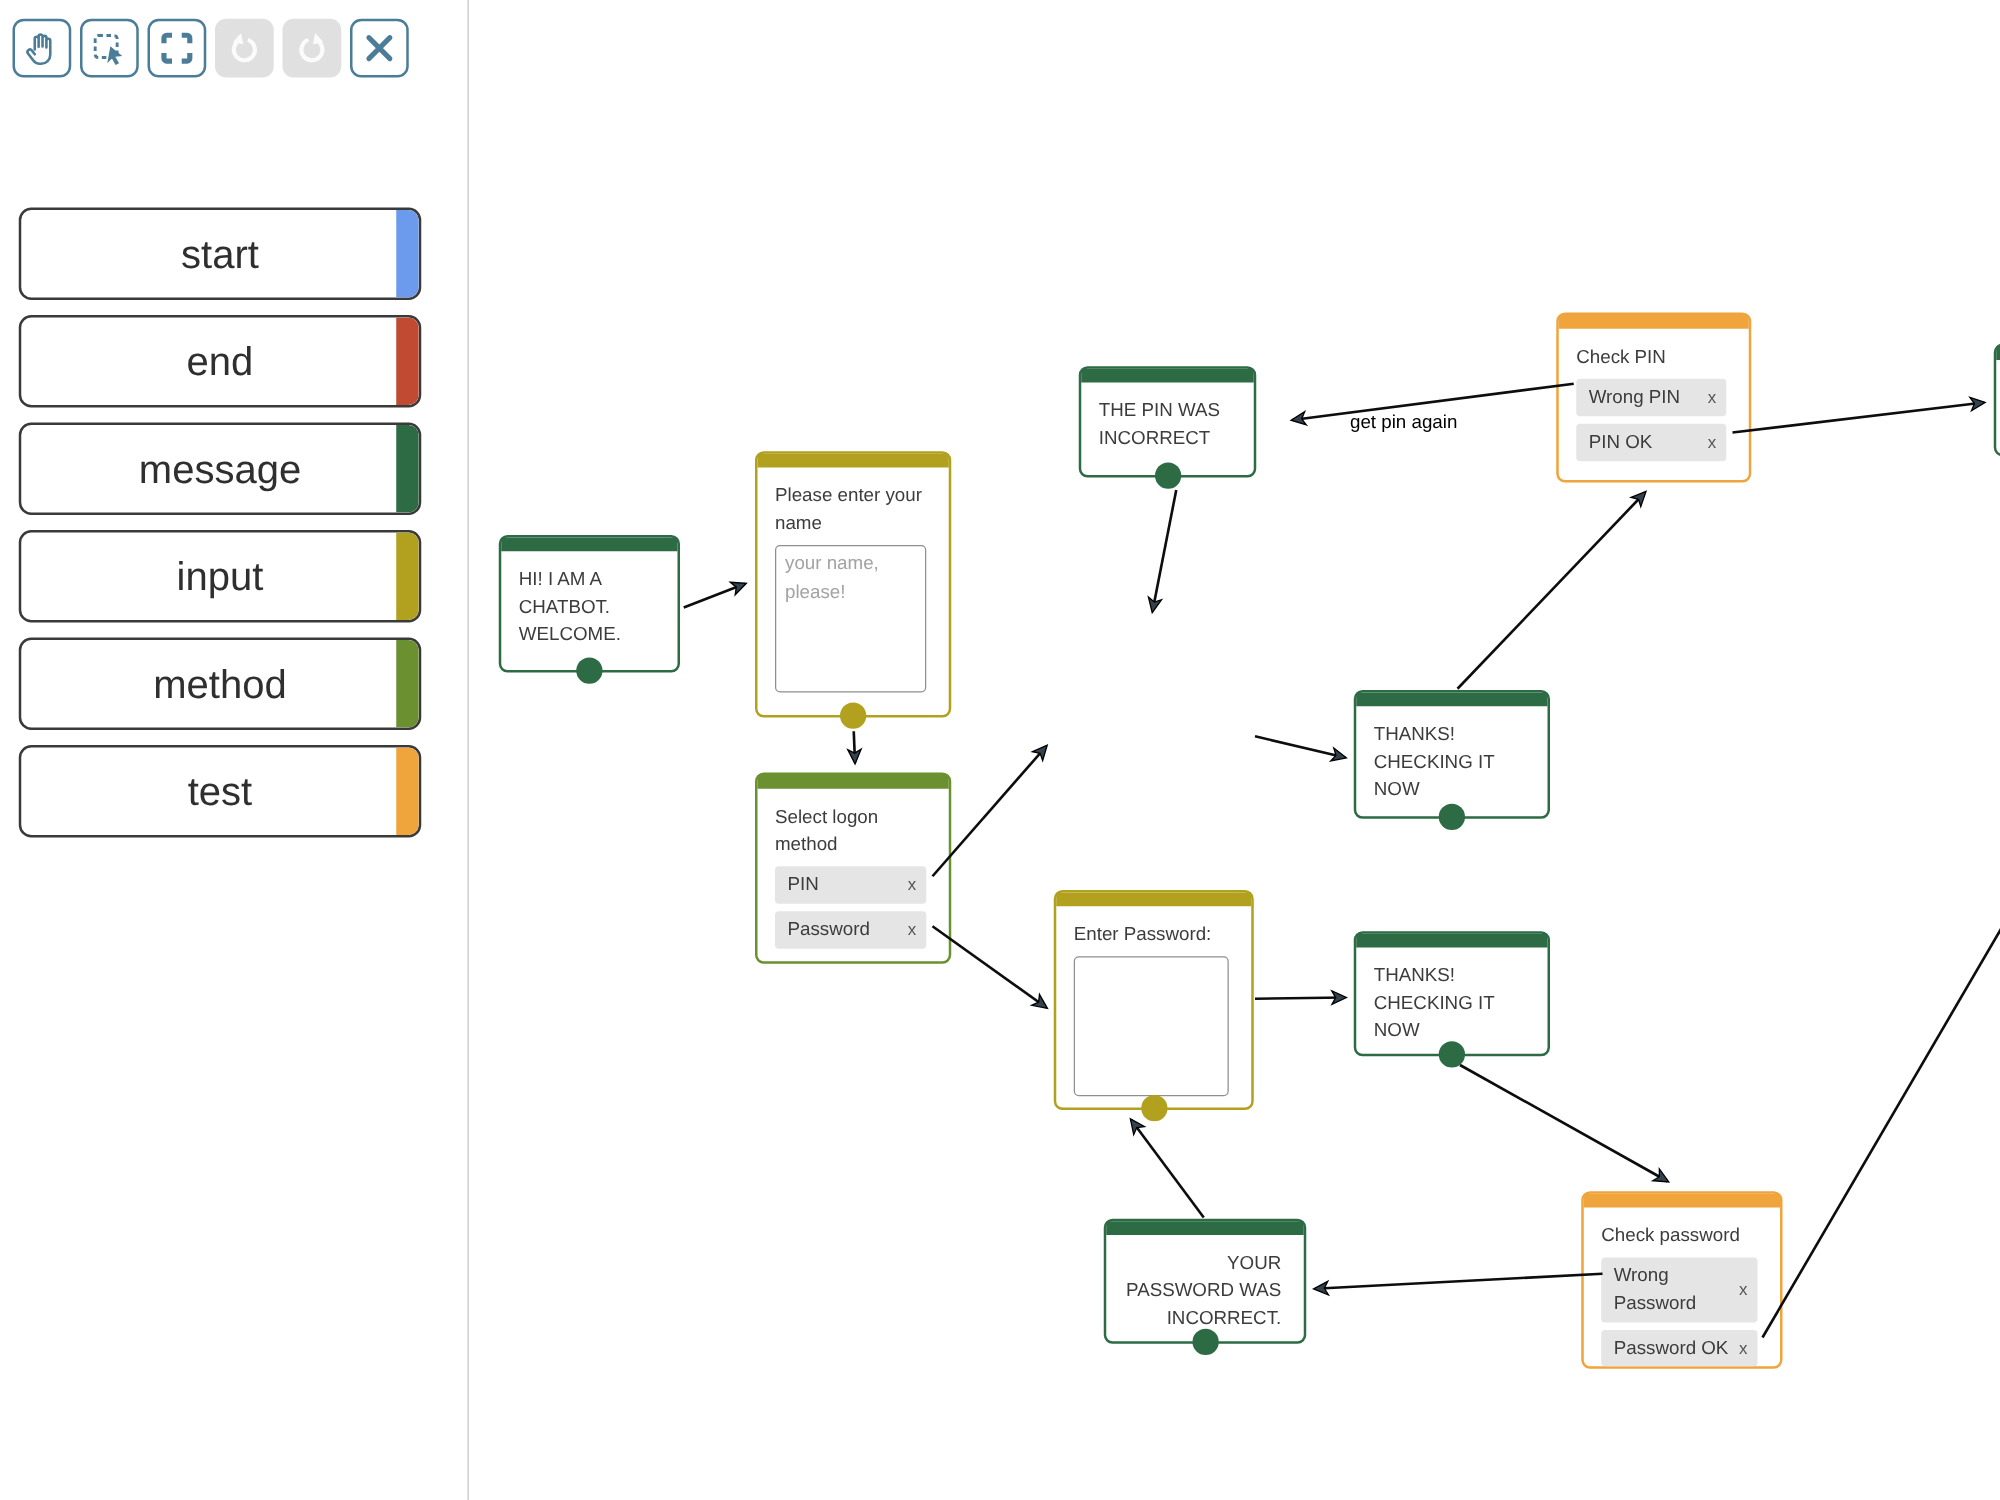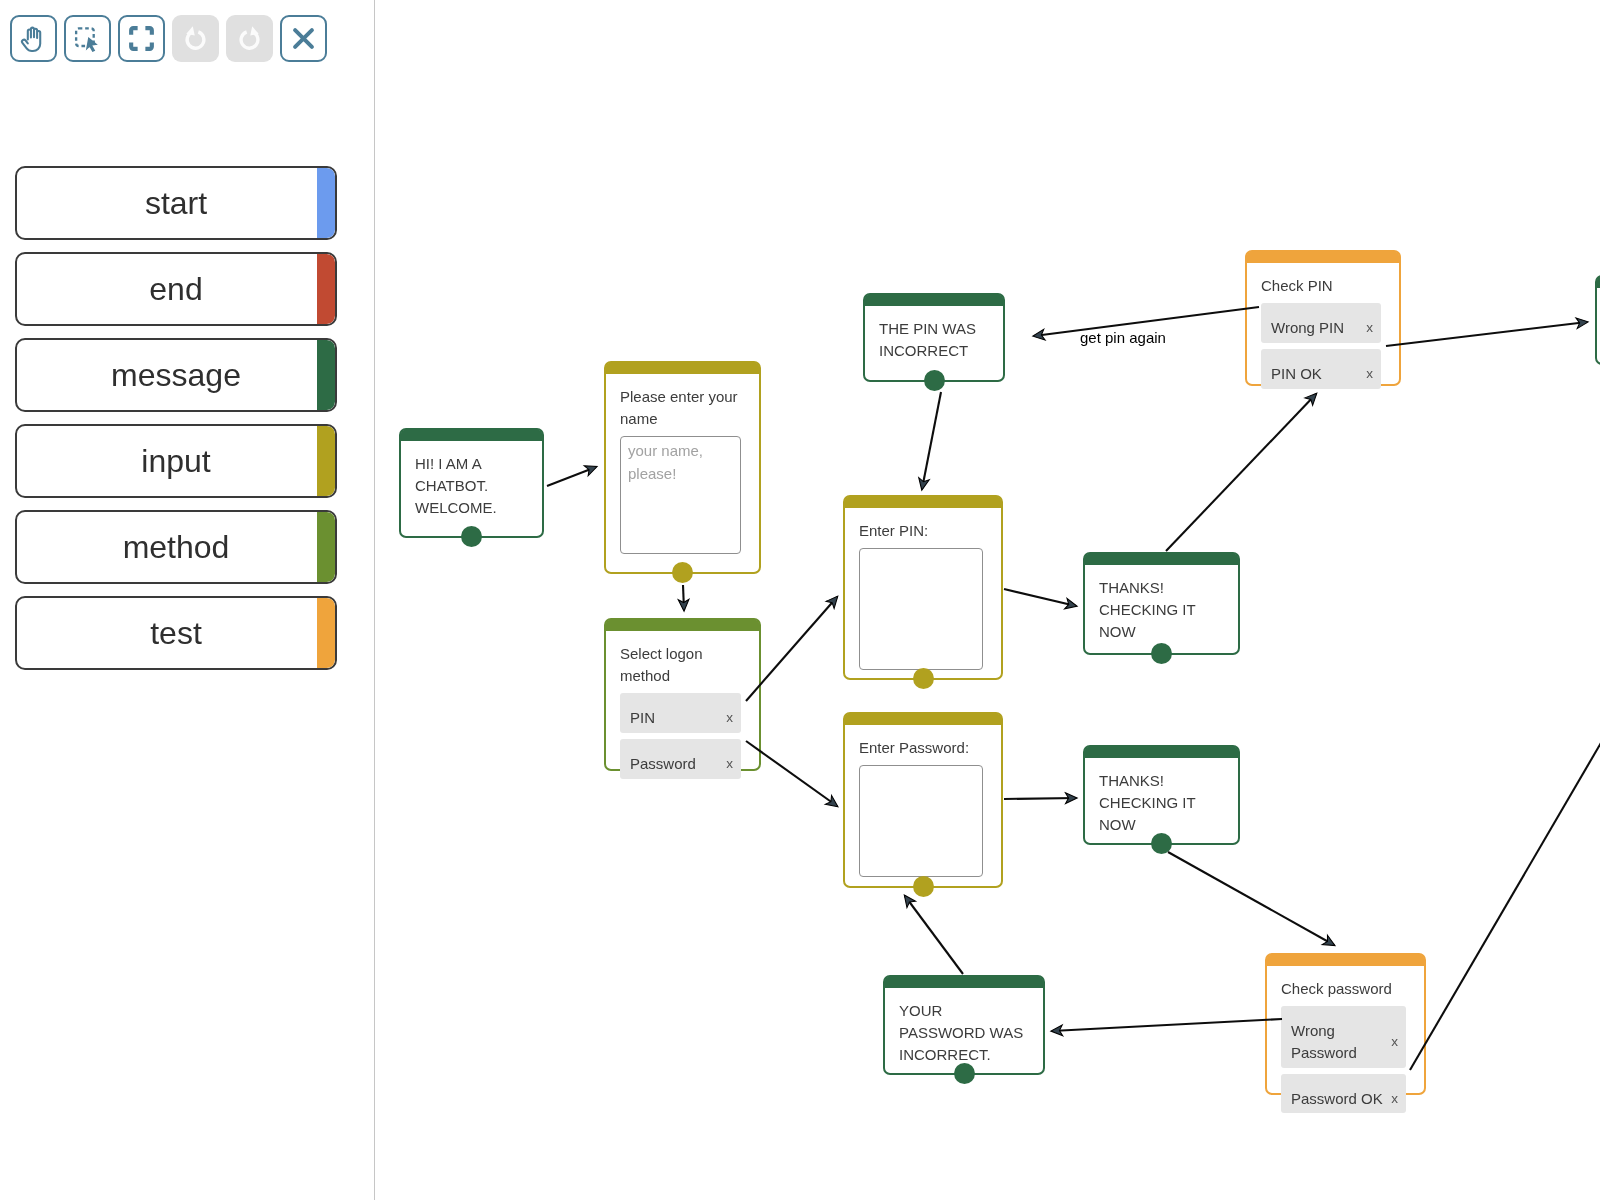--- a/index.html
+++ b/index.html
@@ -29,21 +29,21 @@
   .node{position:absolute;background:#fff;border:2.5px solid;border-radius:7px;box-sizing:border-box;z-index:2;}
   .nheader{height:11px;border-radius:3.5px 3.5px 0 0;}
   .nbody{padding:12px 18px 10px 14px;font-size:15px;line-height:1.48;color:#3c3c3c;}
   .ntitle{margin-bottom:6px;}
   .ntext{}
   .node textarea{display:block;width:100%;box-sizing:border-box;border:1px solid #8f8f8f;border-radius:4px;
                  resize:none;font-family:"Liberation Sans",sans-serif;font-size:15px;line-height:1.5;
                  color:#444;padding:3px 7px;outline:none;background:#fff;}
   .node textarea::placeholder{color:#a2a2a2;}
   .rows{display:flex;flex-direction:column;gap:6px;}
-  .row{background:#e5e5e5;border-radius:3px;padding:14px 8px 4px 10px;display:flex;align-items:center;
+  .row{background:#e5e5e5;border-radius:3px;padding:4px 8px 4px 10px;display:flex;align-items:center;
        font-size:15px;color:#3c3c3c;cursor:pointer;}
   .row .lbl{flex:1;line-height:1.45;min-width:0;}
   .row .x{color:#555;font-size:13.5px;margin-left:6px;cursor:pointer;}
   .port{position:absolute;left:50%;bottom:-11px;width:21px;height:21px;margin-left:-10.5px;border-radius:50%;cursor:crosshair;}
 
   
   .edges{position:absolute;inset:0;z-index:3;pointer-events:none;}
   .edge-label{position:absolute;z-index:4;font-size:15px;color:#000;white-space:nowrap;margin-top:24px;}
 </style>
 </head>
@@ -81,28 +81,20 @@
         </div>
       </div>
     </div>
     <div class="node message" style="left: 863px; top: 293px; width: 142px; height: 89px; border-color: rgb(45, 107, 69);">
       <div class="nheader" style="background:#2d6b45"></div>
       <div class="nbody">
         <div class="ntext">THE PIN WAS INCORRECT</div>
       </div>
       <div class="port" style="background:#2d6b45"></div>
     </div>
-    <div class="node input" style="left: 843px; top: 495px; width: 160px; height: 185px; border-color: rgb(177, 161, 31);">
-      <div class="nheader" style="background:#b1a11f"></div>
-      <div class="nbody">
-        <div class="ntitle">Enter PIN:</div>
-        <textarea style="height: 122px;" placeholder=""></textarea>
-      </div>
-      <div class="port" style="background:#b1a11f"></div>
-    </div>
     <div class="node input" style="left: 843px; top: 712px; width: 160px; height: 176px; border-color: rgb(177, 161, 31);">
       <div class="nheader" style="background:#b1a11f"></div>
       <div class="nbody">
         <div class="ntitle">Enter Password:</div>
         <textarea style="height: 112px;" placeholder=""></textarea>
       </div>
       <div class="port" style="background:#b1a11f"></div>
     </div>
     <div class="node message" style="left: 1083px; top: 552px; width: 157px; height: 103px; border-color: rgb(45, 107, 69);">
       <div class="nheader" style="background:#2d6b45"></div>
@@ -143,21 +135,21 @@
             <span class="lbl">Wrong Password</span>
             <span class="x">x</span>
           </div>
           <div class="row">
             <span class="lbl">Password OK</span>
             <span class="x">x</span>
           </div>
         </div>
       </div>
     </div>
-    <div class="node message" style="left: 883px; top: 975px; width: 162px; height: 100px; border-color: rgb(45, 107, 69);">
+    <div class="node message" style="left: 883px; top: 975px; width: 162px; height: 100px; border-color: rgb(45, 107, 69); text-align: right;">
       <div class="nheader" style="background:#2d6b45"></div>
       <div class="nbody">
         <div class="ntext">YOUR PASSWORD WAS INCORRECT.</div>
       </div>
       <div class="port" style="background:#2d6b45"></div>
     </div>
     <div class="node message" style="left: 1595px; top: 275px; width: 45px; height: 90px; border-color: rgb(45, 107, 69);">
       <div class="nheader" style="background:#2d6b45"></div>
       <div class="nbody"></div>
     </div>

